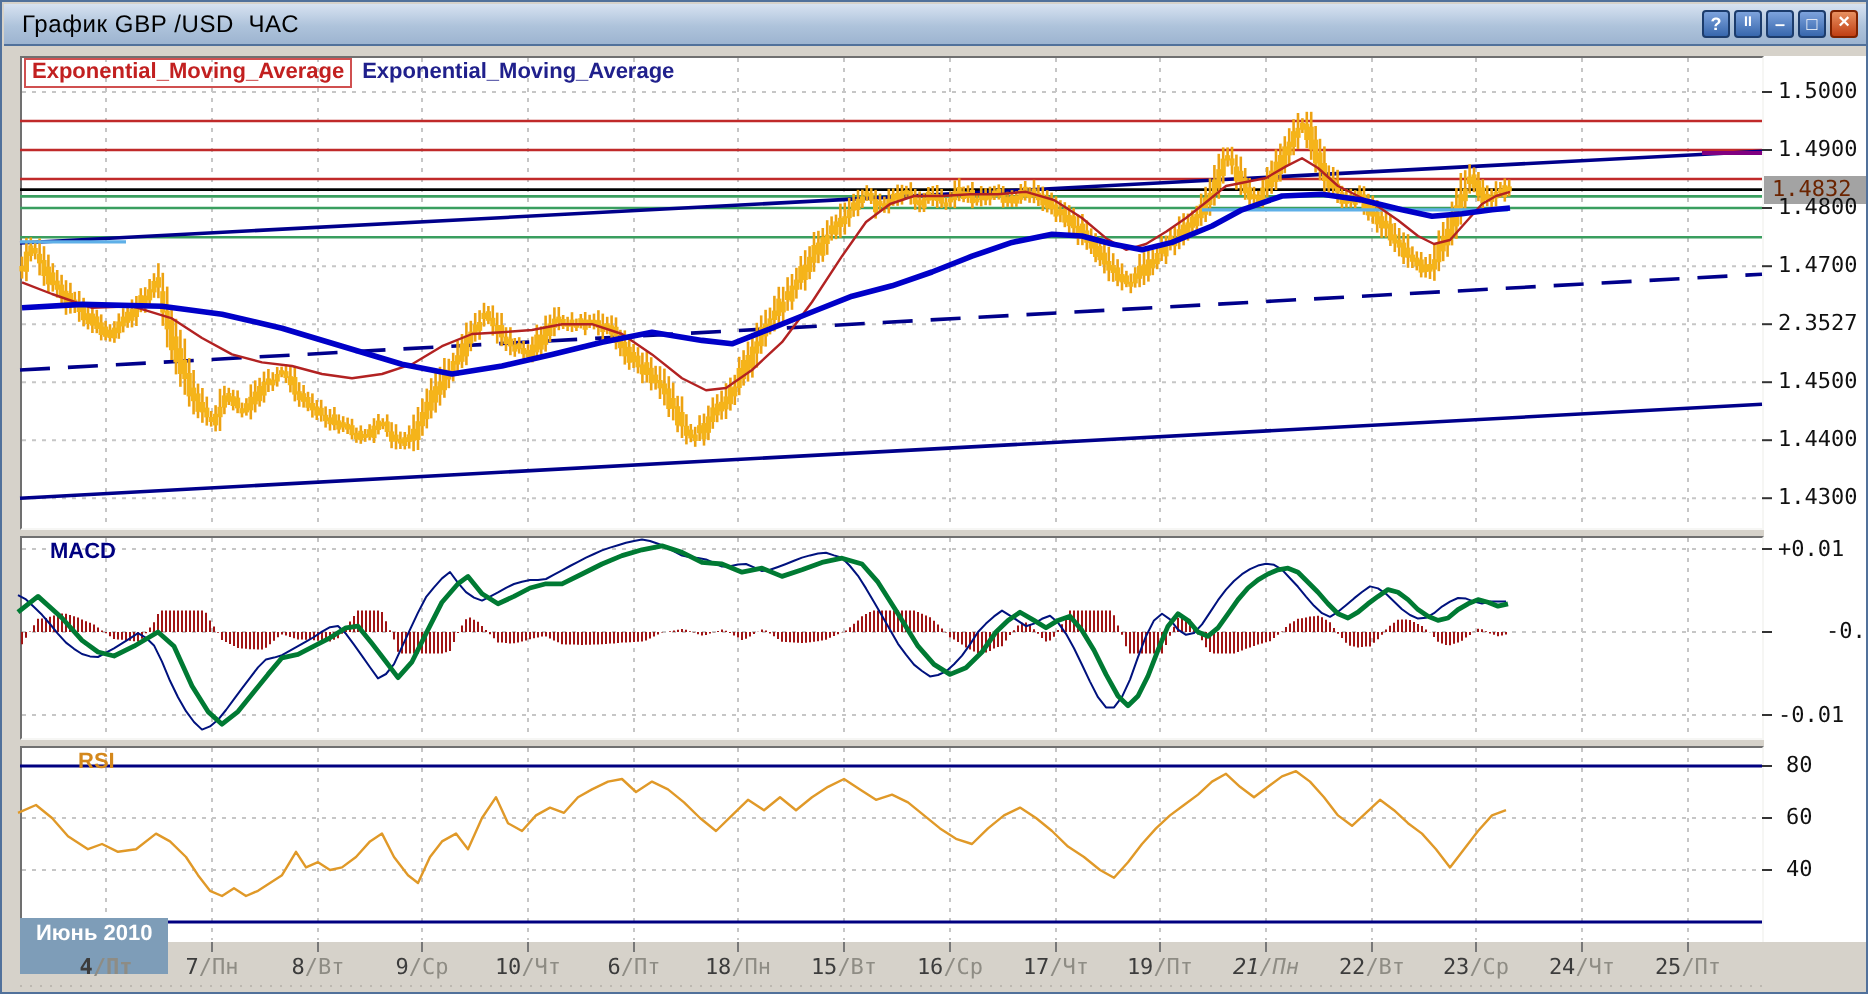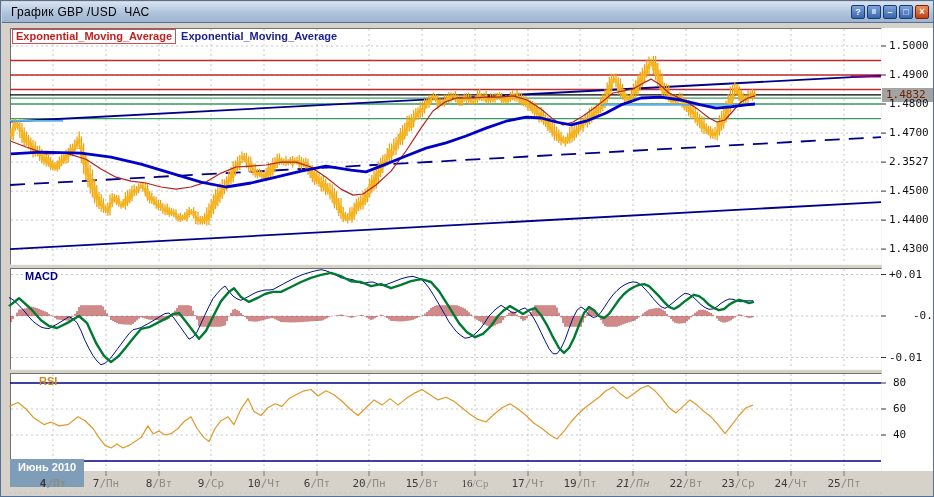--- a/index.html
+++ b/index.html
@@ -1265,23 +1265,23 @@
       <div class="lbl" style="left:888px;top:350px;">-0.01</div>
       <div class="lbl" style="left:892px;top:375px;">80</div>
       <div class="lbl" style="left:892px;top:401px;">60</div>
       <div class="lbl" style="left:892px;top:427px;">40</div>
       <div class="date-lbl" style="left: 52px; font-weight: bold;"><span class="n">4</span><span class="d">/Пт</span></div>
       <div class="date-lbl" style="left: 105px;"><span class="n">7</span><span class="d">/Пн</span></div>
       <div class="date-lbl" style="left: 158px;"><span class="n">8</span><span class="d">/Вт</span></div>
       <div class="date-lbl" style="left: 210px;"><span class="n">9</span><span class="d">/Ср</span></div>
       <div class="date-lbl" style="left: 263px;"><span class="n">10</span><span class="d">/Чт</span></div>
       <div class="date-lbl" style="left: 316px;"><span class="n">6</span><span class="d">/Пт</span></div>
-      <div class="date-lbl" style="left: 368px;"><span class="n">20</span><span class="d">/Пн</span></div>
+      <div class="date-lbl" style="left: 368px;"><span class="n">18</span><span class="d">/Пн</span></div>
       <div class="date-lbl" style="left: 421px;"><span class="n">15</span><span class="d">/Вт</span></div>
-      <div class="date-lbl" style="left: 474px; font-family: Liberation Serif, serif;"><span class="n">16</span><span class="d">/Ср</span></div>
+      <div class="date-lbl" style="left: 474px;"><span class="n">16</span><span class="d">/Ср</span></div>
       <div class="date-lbl" style="left: 527px;"><span class="n">17</span><span class="d">/Чт</span></div>
       <div class="date-lbl" style="left: 579px;"><span class="n">19</span><span class="d">/Пт</span></div>
       <div class="date-lbl" style="left: 632px; font-style: italic;"><span class="n">21</span><span class="d">/Пн</span></div>
       <div class="date-lbl" style="left: 685px;"><span class="n">22</span><span class="d">/Вт</span></div>
       <div class="date-lbl" style="left: 737px;"><span class="n">23</span><span class="d">/Ср</span></div>
       <div class="date-lbl" style="left: 790px;"><span class="n">24</span><span class="d">/Чт</span></div>
       <div class="date-lbl" style="left: 843px;"><span class="n">25</span><span class="d">/Пт</span></div>
     </div>
 </div>
 

